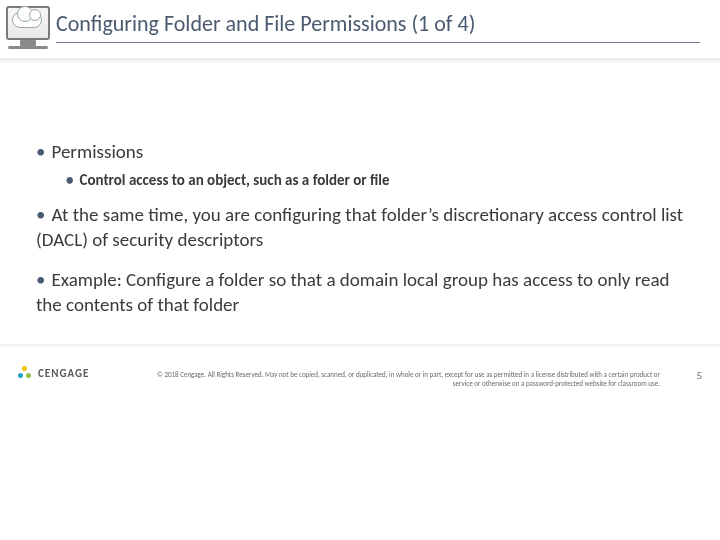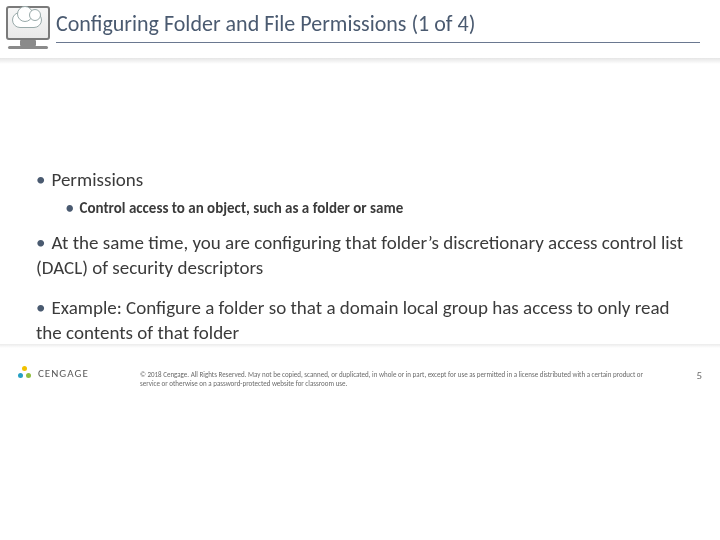--- a/index.html
+++ b/index.html
@@ -37,50 +37,50 @@
   .title-underline {
     position: absolute; left: 56px; top: 42px; right: 20px;
     height: 1px; background: #6a7890;
   }
   .header-shadow {
     position: absolute; left: 0; top: 58px; width: 720px; height: 6px;
     background: linear-gradient(to bottom, rgba(0,0,0,0.10), rgba(0,0,0,0));
   }
 
   
-  .body { position: absolute; left: 36px; right: 28px; top: 140px; margin-top: 28px; }
+  .body { position: absolute; left: 36px; right: 28px; top: 140px; }
   .b1 { font-size: 19px; color: #3b3b3b; margin-bottom: 8px; }
   .b1 .dot { color: #4a5a70; margin-right: 6px; }
   .b2 { font-size: 15px; color: #3b3b3b; margin-left: 30px; margin-bottom: 14px; }
   .b2 .dot { color: #4a5a70; margin-right: 6px; }
   .para { font-size: 19px; color: #3b3b3b; margin-bottom: 16px; line-height: 1.3; }
   .para .dot { color: #4a5a70; margin-right: 6px; }
   .bold { font-weight: 700; }
 
   
   .footer-line {
     position: absolute; left: 0; bottom: 48px; width: 720px; height: 4px;
     background: linear-gradient(to bottom, rgba(0,0,0,0.08), rgba(0,0,0,0));
   }
   .logo {
     position: absolute; left: 18px; bottom: 16px; display: flex; align-items: center; gap: 6px;
-    color: #5a5a5a; font-size: 11px; letter-spacing: 1px; font-weight: 400; margin-top: 6px;
+    color: #5a5a5a; font-size: 11px; letter-spacing: 1px; font-weight: 700; margin-top: 6px;
   }
   .logo-mark {
     width: 14px; height: 14px; position: relative;
   }
   .logo-mark span {
     position: absolute; width: 5px; height: 5px; border-radius: 50%;
   }
   .logo-mark span:nth-child(1){ left:4px; top:0; background:#f2c200; }
   .logo-mark span:nth-child(2){ left:0; top:7px; background:#25a0c4; }
   .logo-mark span:nth-child(3){ left:8px; top:7px; background:#8fbf3f; }
   .copyright {
     position: absolute; left: 140px; right: 60px; bottom: 8px;
-    font-size: 7px; line-height: 1.3; color: #6a6a6a; text-align: left;
+    font-size: 7px; line-height: 1.3; color: #6a6a6a; text-align: right;
   }
   .pagenum {
     position: absolute; right: 18px; bottom: 14px; font-size: 11px; color: #6e6e6e;
   }
 </style>
 </head>
 <body>
 
 <div class="slide">
 
@@ -90,21 +90,21 @@
 
   <div class="title">Configuring Folder and File Permissions (1 of 4)</div>
   <div class="title-underline"></div>
   <div class="header-shadow"></div>
 
   <div class="body">
     <div class="b1">
       <span class="dot">•</span><span>Permissions</span>
     </div>
     <div class="b2 bold">
-      <span class="dot">•</span><span>Control access to an object, such as a folder or same</span>
+      <span class="dot">•</span><span>Control access to an object, such as a folder or file</span>
     </div>
     <div class="para">
       <span class="dot">•</span><span>At the same time, you are configuring that folder’s discretionary access control list (DACL) of security descriptors</span>
     </div>
     <div class="para">
       <span class="dot">•</span><span>Example: Configure a folder so that a domain local group has access to only read the contents of that folder</span>
     </div>
   </div>
 
   <div class="footer-line"></div>

